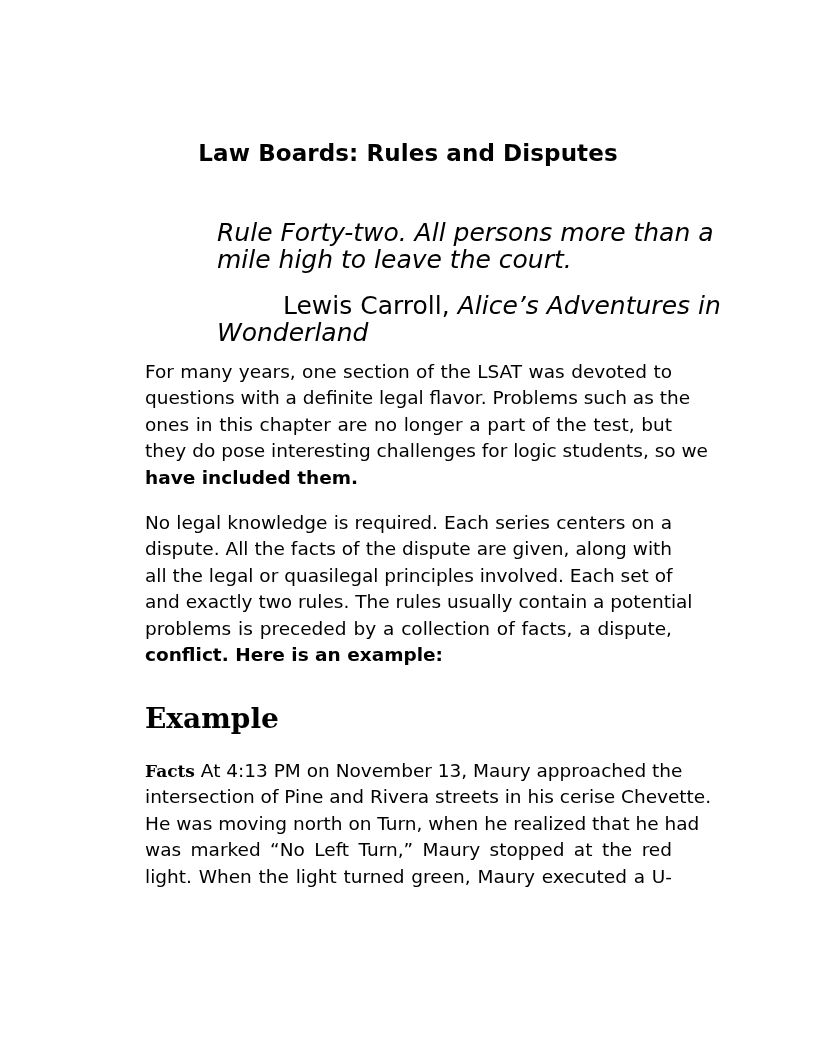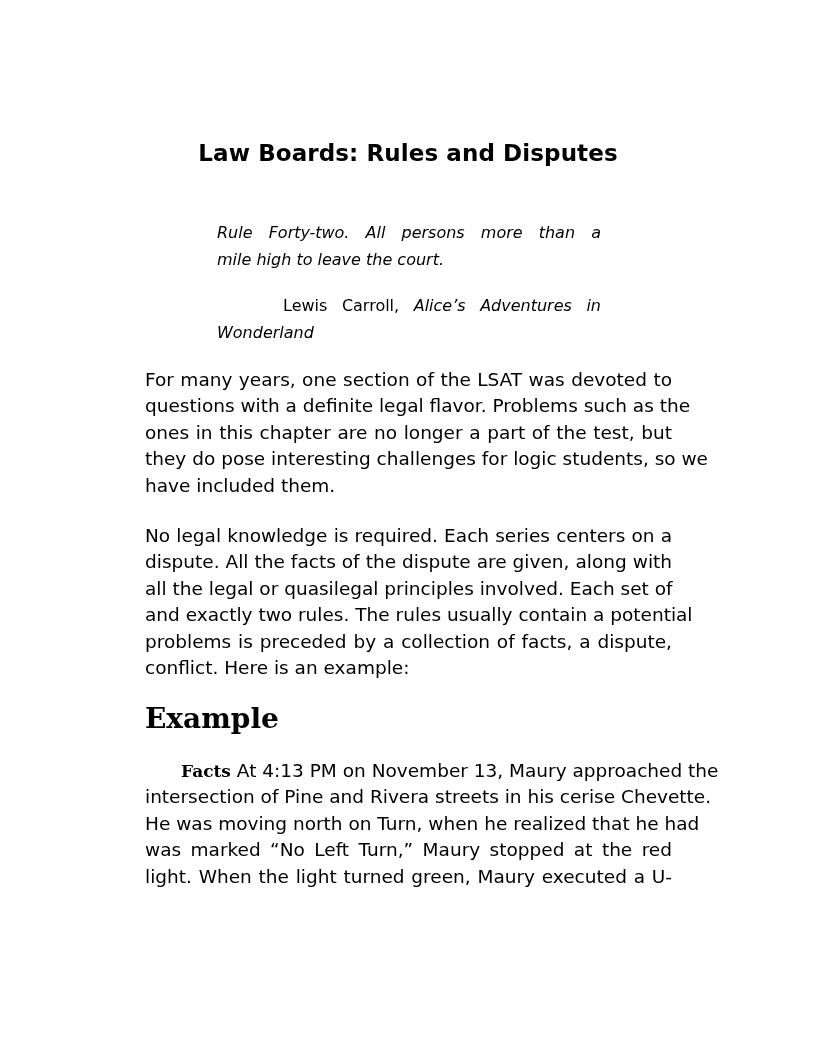--- a/index.html
+++ b/index.html
@@ -32,21 +32,21 @@
       font-size: 23px;
       letter-spacing: 0.1px;
       margin: 0;
       line-height: 30px;
     }
     .epigraph {
       position: absolute;
       left: 217px;
       width: 384px;
       top: 220px;
-      font-size: 16px;
+      font-size: 25px;
       line-height: 26.5px;
     }
     .epi-quote {
       font-style: italic;
       text-align: justify;
       text-align-last: left;
     }
     .epi-line {
       display: block;
       text-align: justify;
@@ -74,39 +74,39 @@
       margin: 0;
     }
     .line {
       display: block;
       text-align: justify;
       text-align-last: justify;
       white-space: nowrap;
     }
     .line.last {
       text-align-last: left;
+      font-weight: bold;
     }
-    .p1 { top: 367px; }
-    .p2 { top: 523px; }
+    .p1 { top: 359px; }
+    .p2 { top: 510px; }
     .section-heading {
       position: absolute;
       left: 145px;
       top: 703px;
       margin: 0;
       font-family: "DejaVu Serif", "Liberation Serif", serif;
       font-weight: bold;
       font-size: 28px;
       line-height: 32px;
     }
     .p3 { top: 758px; }
     .run-in {
       font-family: "DejaVu Serif", "Liberation Serif", serif;
       font-weight: bold;
       font-size: 17px;
-      margin-left: 36px;
     }
   </style>
 </head>
 <body>
 
 <div class="page">
 
   <h1 class="title">Law Boards: Rules and Disputes</h1>
 
   <div class="epigraph">

